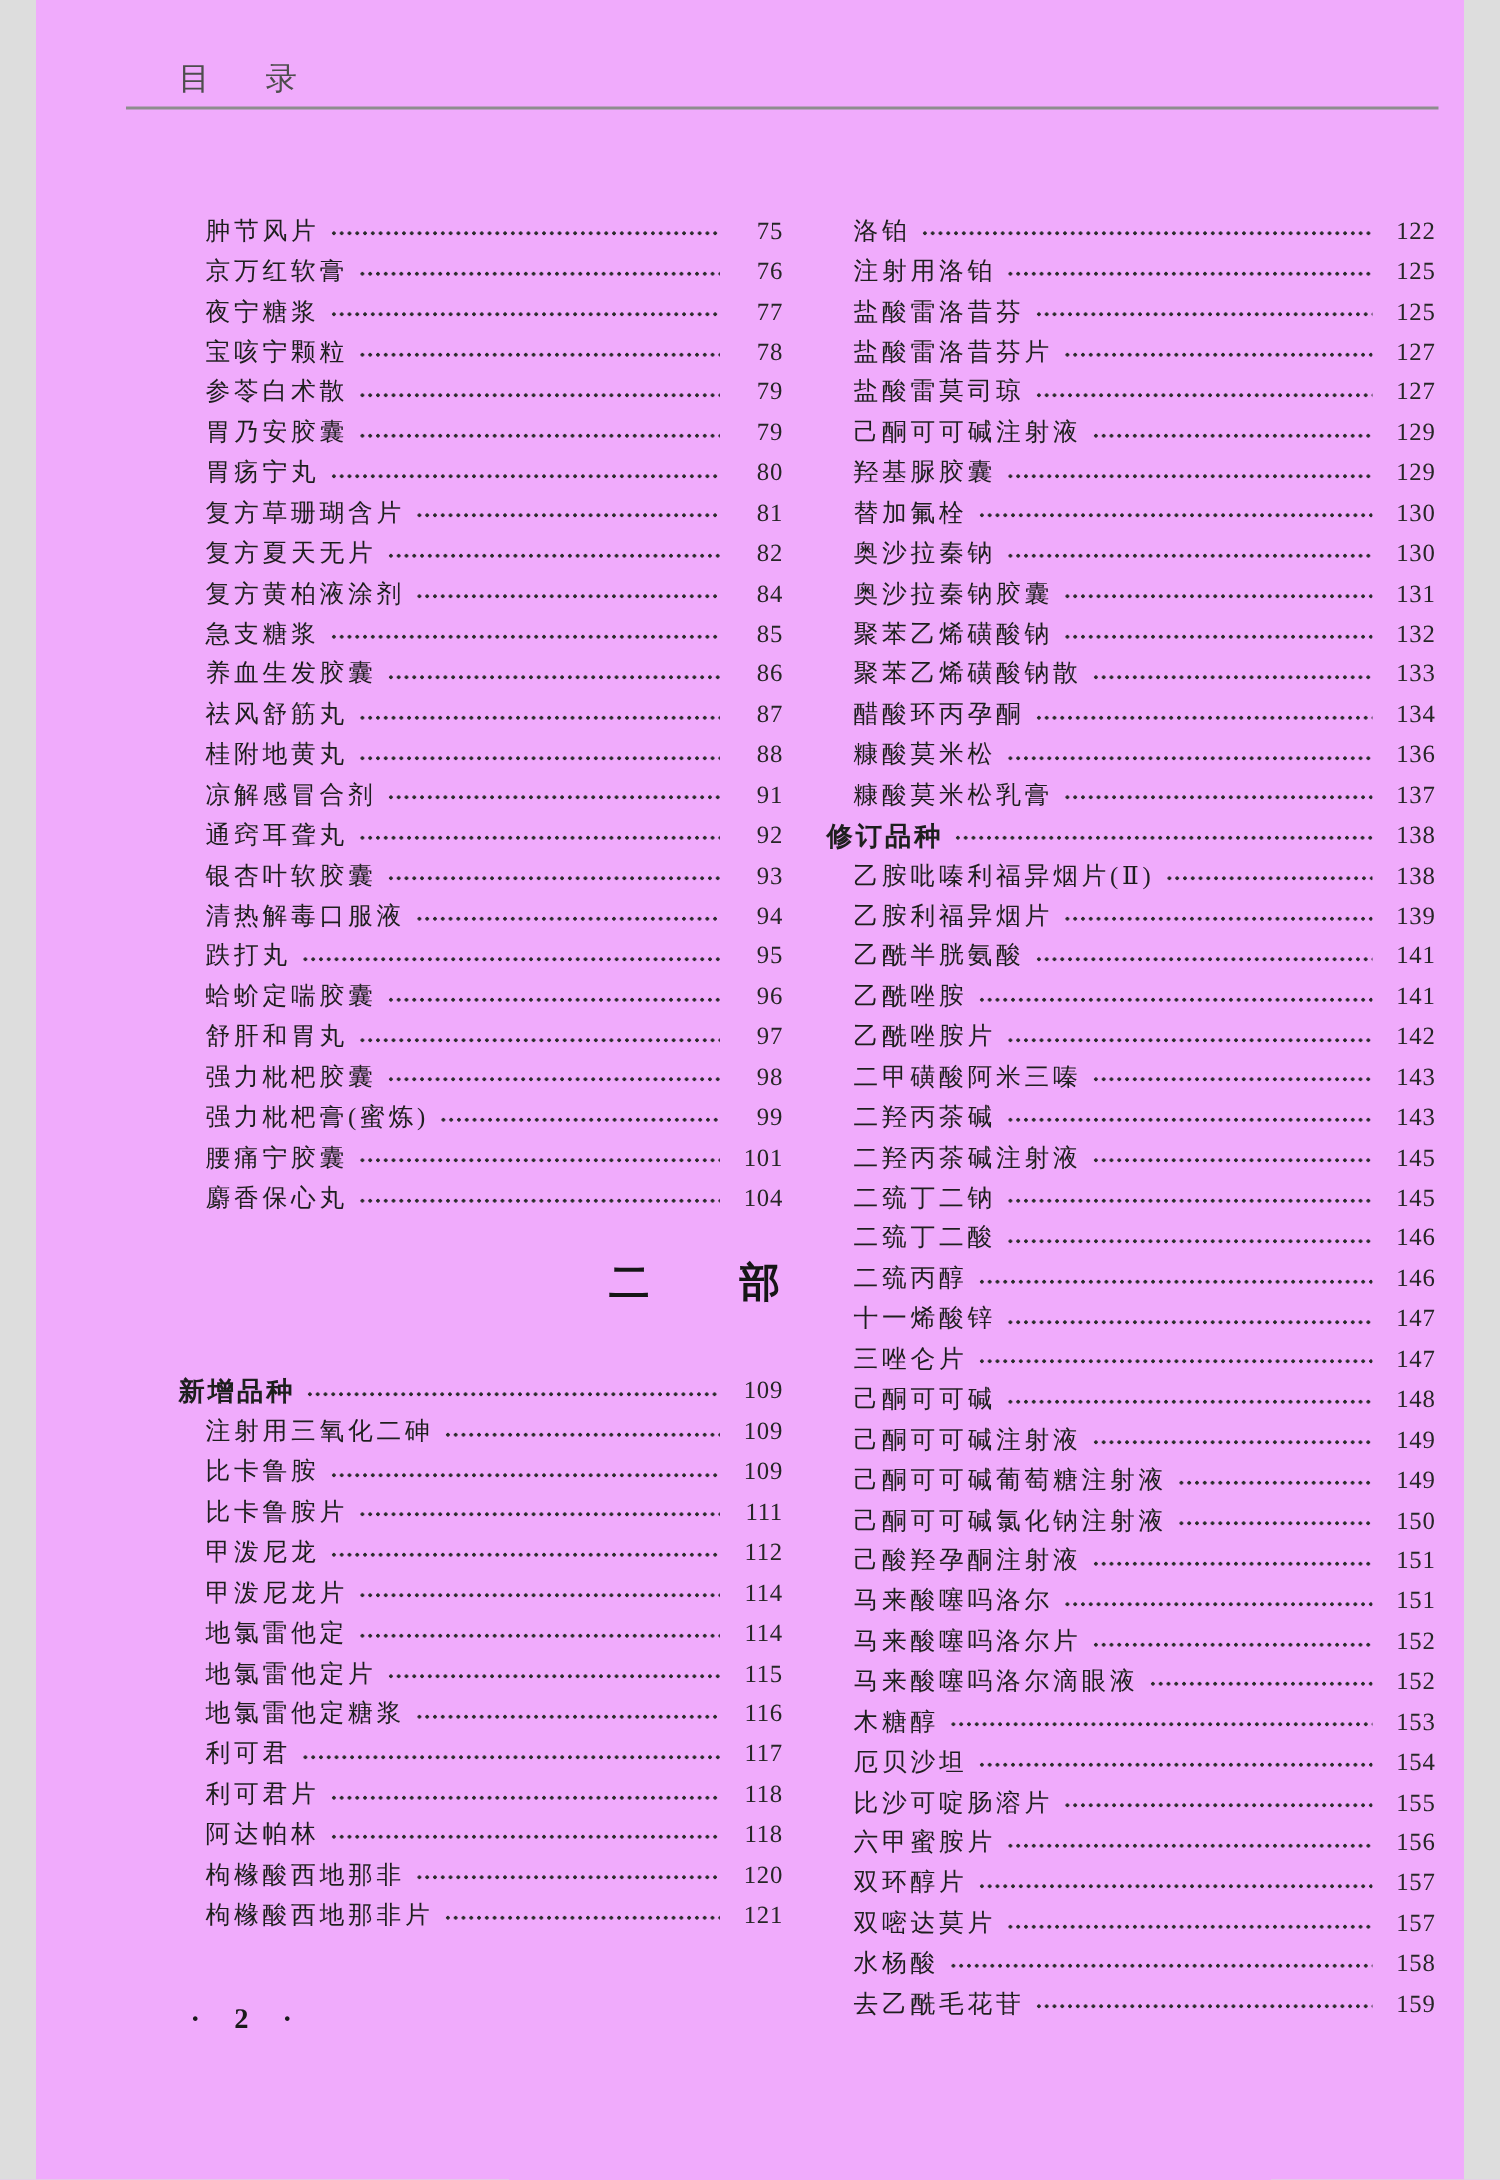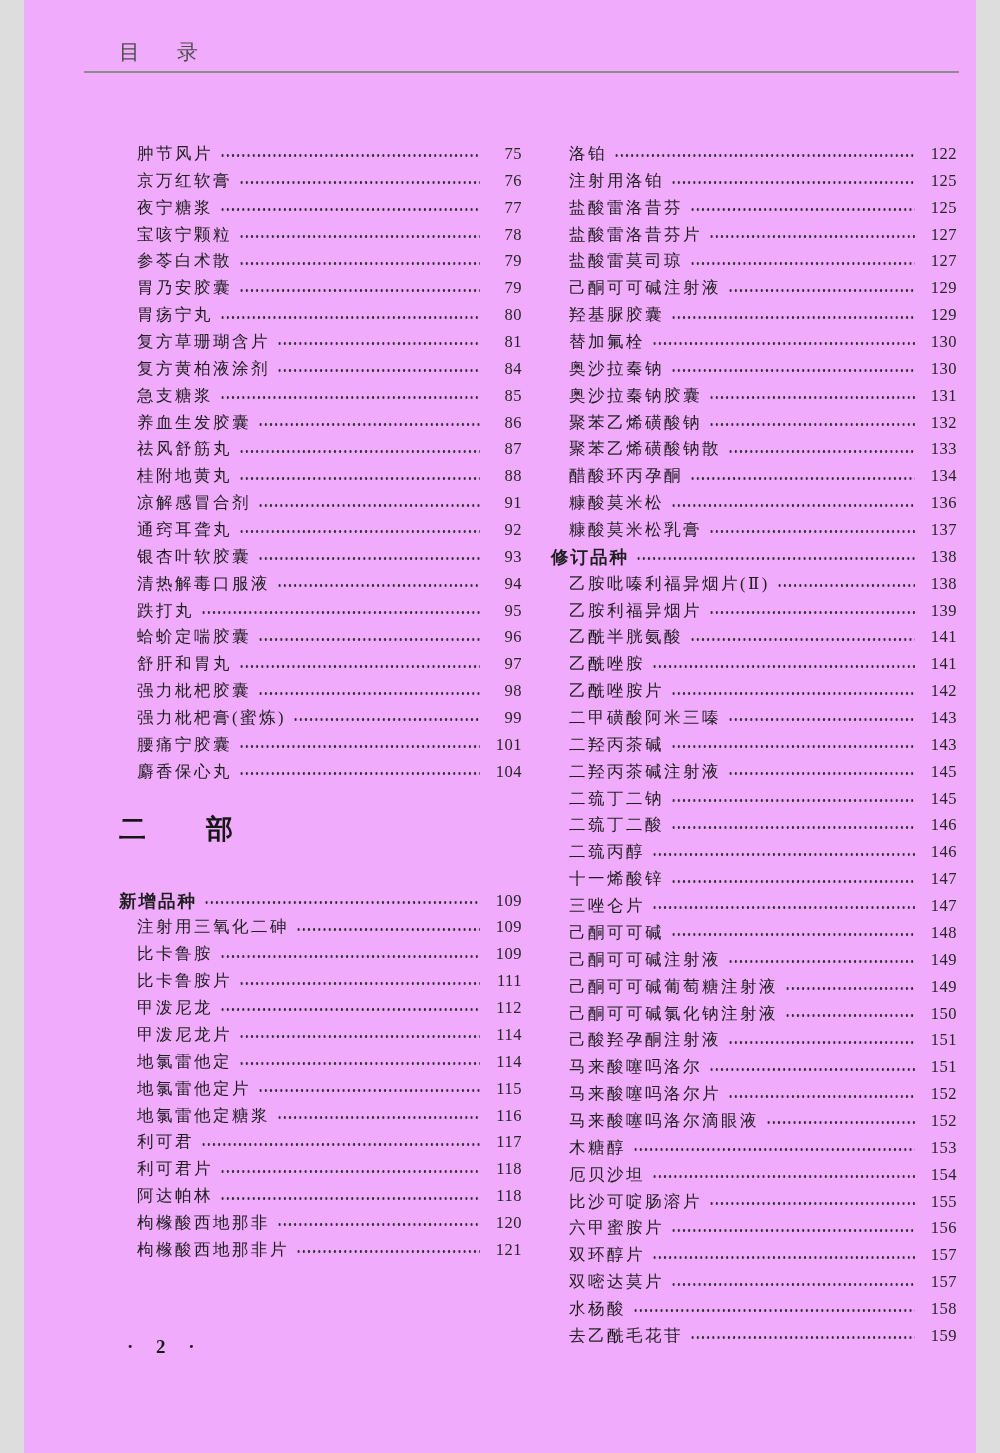--- a/index.html
+++ b/index.html
@@ -72,21 +72,21 @@
     font-size: 16.5px;
     letter-spacing: 0.5px;
     line-height: 26.87px;
     color: #262626;
   }
   .part-title {
     margin-top: 22px;
     margin-bottom: 38px;
     height: 42px;
     line-height: 42px;
-    text-align: left;
+    text-align: right;
     font-size: 27px;
     font-weight: 700;
     letter-spacing: 2px;
     color: #161616;
   }
   .page-footer {
     position: absolute;
     left: 103px;
     top: 1336px;
     font-size: 19px;
@@ -137,20 +137,25 @@
         <span class="title">胃疡宁丸</span>
         <span class="leader"></span>
         <span class="num">80</span>
       </div>
       <div class="row indent">
         <span class="title">复方草珊瑚含片</span>
         <span class="leader"></span>
         <span class="num">81</span>
       </div>
       <div class="row indent">
+        <span class="title">复方夏天无片</span>
+        <span class="leader"></span>
+        <span class="num">82</span>
+      </div>
+      <div class="row indent">
         <span class="title">复方黄柏液涂剂</span>
         <span class="leader"></span>
         <span class="num">84</span>
       </div>
       <div class="row indent">
         <span class="title">急支糖浆</span>
         <span class="leader"></span>
         <span class="num">85</span>
       </div>
       <div class="row indent">

